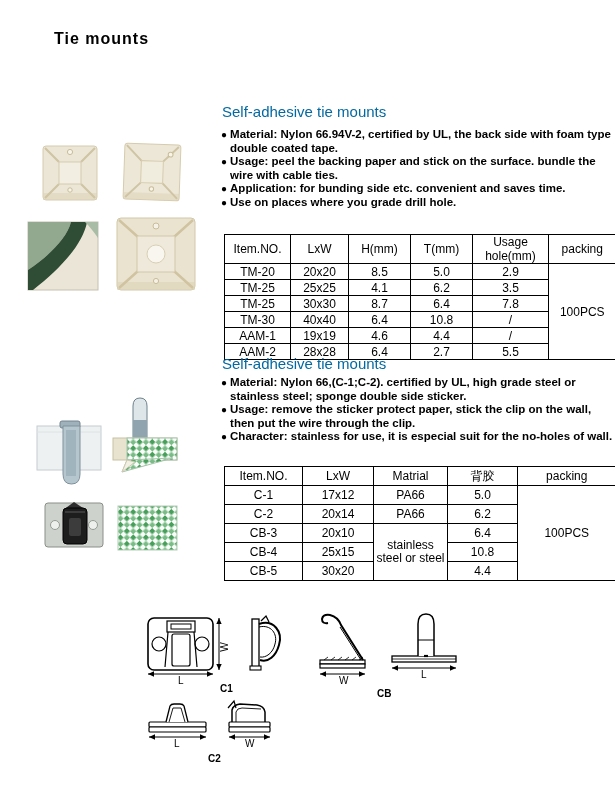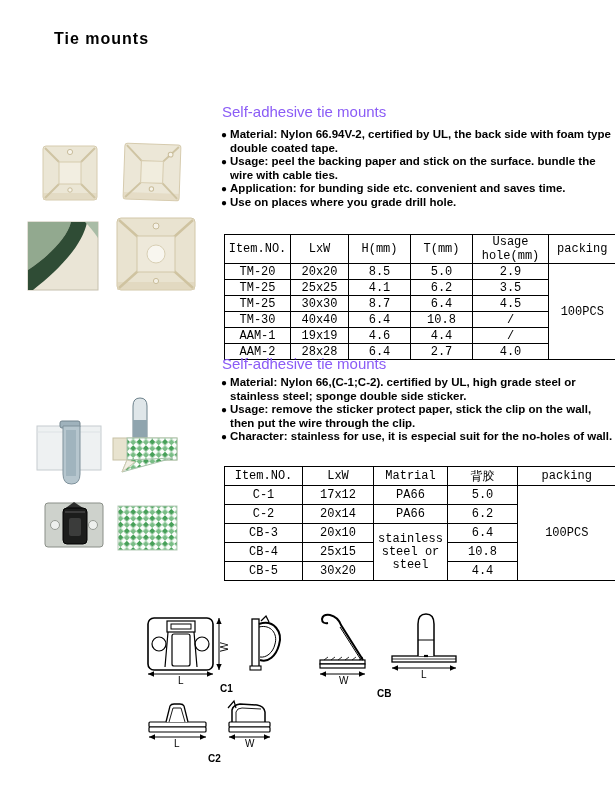--- a/index.html
+++ b/index.html
@@ -3,26 +3,26 @@
 <meta charset="utf-8">
 <style>
   html,body{margin:0;padding:0;background:#fff;}
   #page{
     position:relative;width:615px;height:794px;background:#ffffff;
     font-family:"Liberation Sans","DejaVu Sans",sans-serif;color:#000;
     overflow:hidden;
   }
   .abs{position:absolute;}
   #title{left:8px;top:30px;font-size:16px;font-weight:bold;letter-spacing:1px;margin-left:46px;}
-  .sec-heading{left:222px;font-size:15px;color:#8b5cf6;}
+  .sec-heading{left:222px;font-size:15px;color:#0369a1;}
   .bullets{left:221px;width:392px;font-size:11.5px;line-height:13.6px;}
   .bullet-row{display:flex;align-items:flex-start;}
   .bullet-mark{flex:0 0 auto;margin-right:3px;font-size:10px;line-height:13.6px;}
   .bullet-text{flex:1 1 auto;font-weight:bold;}
-  table.spec{border-collapse:collapse;table-layout:fixed;font-family:Liberation Mono, monospace;}
+  table.spec{border-collapse:collapse;table-layout:fixed;}
   table.spec td,table.spec th{
     border:1px solid #000;font-size:12px;font-weight:normal;text-align:center;
     vertical-align:middle;padding:0;overflow:hidden;
   }
   .pk{border-right:none !important;}
   #table1{left:224px;top:234px;width:391px;}
   #table2{left:224px;top:466px;width:391px;}
   #table1 tr{height:16px;} #table1 tr.hd{height:17px;}
   #table2 tr{height:19px;}
   .mm{line-height:13px;}
@@ -124,42 +124,42 @@
       <td>25x25</td>
       <td>4.1</td>
       <td>6.2</td>
       <td>3.5</td>
     </tr>
     <tr>
       <td>TM-25</td>
       <td>30x30</td>
       <td>8.7</td>
       <td>6.4</td>
-      <td>4.5</td>
+      <td>7.8</td>
     </tr>
     <tr>
       <td>TM-30</td>
       <td>40x40</td>
       <td>6.4</td>
       <td>10.8</td>
       <td>/</td>
     </tr>
     <tr>
       <td>AAM-1</td>
       <td>19x19</td>
       <td>4.6</td>
       <td>4.4</td>
       <td>/</td>
     </tr>
     <tr>
       <td>AAM-2</td>
       <td>28x28</td>
       <td>6.4</td>
       <td>2.7</td>
-      <td>4.0</td>
+      <td>5.5</td>
     </tr>
   </tbody>
     </table>
 
   <div class="abs sec-heading" style="top:355px;">Self-adhesive tie mounts</div>
   <div class="abs bullets" style="top:376px;">
     <div class="bullet-row">
       <span class="bullet-mark">●</span>
       <span class="bullet-text">Material: Nylon 66,(C-1;C-2). certified by UL, high grade steel or stainless steel; sponge double side sticker.</span>
     </div>

